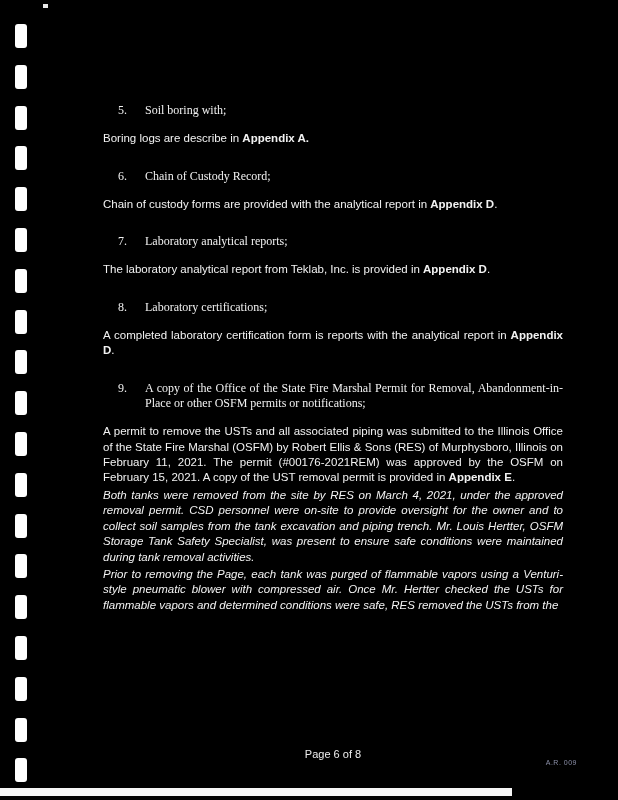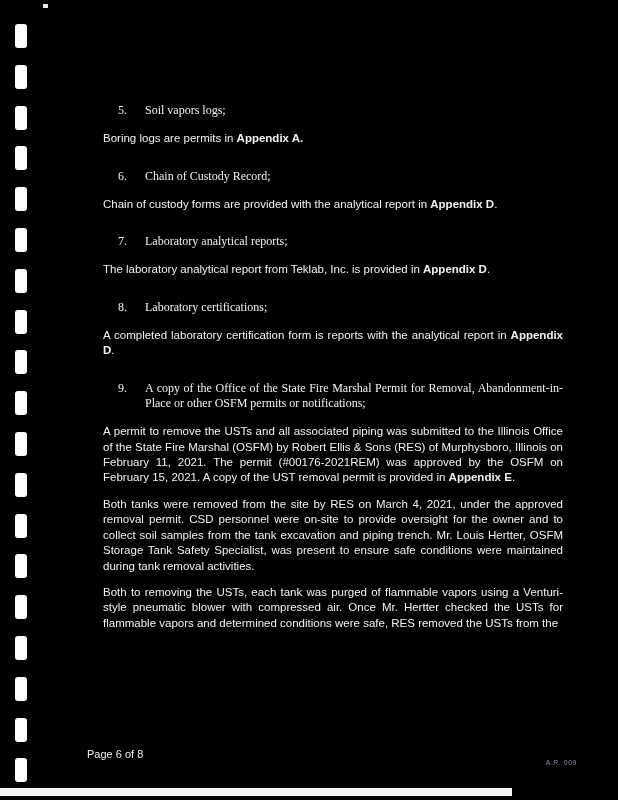--- a/index.html
+++ b/index.html
@@ -64,29 +64,29 @@
   .itext {
     flex: 1;
     text-align: justify;
   }
   .para {
     margin-top: 13px;
     font-size: 11.5px;
     line-height: 15.4px;
     text-align: justify;
   }
-  .para + .para { margin-top: 11px; }
+  .para + .para { margin-top: 2px; font-style: italic; }
   .para.short { text-align: left; }
   .b { font-weight: bold; }
   .footer {
     position: absolute;
-    left: 87px;
+    left: 103px;
     top: 748px;
     width: 460px;
-    text-align: left;
+    text-align: center;
     color: #eeeeee;
     font-size: 11px;
   }
   .stamp {
     position: absolute;
     right: 41px;
     top: 759px;
     color: #8b8fa8;
     font-size: 7px;
     letter-spacing: 0.5px;
@@ -116,23 +116,23 @@
       <div class="hole" style="top: 676.8px;"></div>
       <div class="hole" style="top: 717.6px;"></div>
       <div class="hole" style="top: 758.4px;"></div>
     </div>
   <div class="artifact-dot"></div>
   <div class="artifact-strip"></div>
 
   <div class="content" id="docBody">
       <div class="item">
         <div class="num">5.</div>
-        <div class="itext">Soil vapors logs;</div>
+        <div class="itext">Soil boring with;</div>
       </div>
-      <div class="para short"><span>Boring logs are permits in </span><span class="b">Appendix A.</span></div>
+      <div class="para short"><span>Boring logs are describe in </span><span class="b">Appendix A.</span></div>
       <div class="item">
         <div class="num">6.</div>
         <div class="itext">Chain of Custody Record;</div>
       </div>
       <div class="para short"><span>Chain of custody forms are provided with the analytical report in </span><span class="b">Appendix D</span><span>.</span></div>
       <div class="item">
         <div class="num">7.</div>
         <div class="itext">Laboratory analytical reports;</div>
       </div>
       <div class="para short"><span>The laboratory analytical report from Teklab, Inc. is provided in </span><span class="b">Appendix D</span><span>.</span></div>
@@ -140,21 +140,21 @@
         <div class="num">8.</div>
         <div class="itext">Laboratory certifications;</div>
       </div>
       <div class="para"><span>A completed laboratory certification form is reports with the analytical report in </span><span class="b">Appendix D</span><span>.</span></div>
       <div class="item">
         <div class="num">9.</div>
         <div class="itext">A copy of the Office of the State Fire Marshal Permit for Removal, Abandonment-in-Place or other OSFM permits or notifications;</div>
       </div>
       <div class="para"><span>A permit to remove the USTs and all associated piping was submitted to the Illinois Office of the State Fire Marshal (OSFM) by Robert Ellis &amp; Sons (RES) of Murphysboro, Illinois on February 11, 2021. The permit (#00176-2021REM) was approved by the OSFM on February 15, 2021. A copy of the UST removal permit is provided in </span><span class="b">Appendix E</span><span>.</span></div>
       <div class="para"><span>Both tanks were removed from the site by RES on March 4, 2021, under the approved removal permit. CSD personnel were on-site to provide oversight for the owner and to collect soil samples from the tank excavation and piping trench. Mr. Louis Hertter, OSFM Storage Tank Safety Specialist, was present to ensure safe conditions were maintained during tank removal activities.</span></div>
-      <div class="para"><span>Both to removing the USTs, each tank was purged of flammable vapors using a Venturi-style pneumatic blower with compressed air. Once Mr. Hertter checked the USTs for flammable vapors and determined conditions were safe, RES removed the USTs from the</span></div>
+      <div class="para"><span>Prior to removing the Page, each tank was purged of flammable vapors using a Venturi-style pneumatic blower with compressed air. Once Mr. Hertter checked the USTs for flammable vapors and determined conditions were safe, RES removed the USTs from the</span></div>
     </div>
 
   <div class="footer">
     <span>Page 6 of 8</span>
   </div>
 
   <div class="stamp">A.R. 009</div>
 </div>
 
 </body></html>

